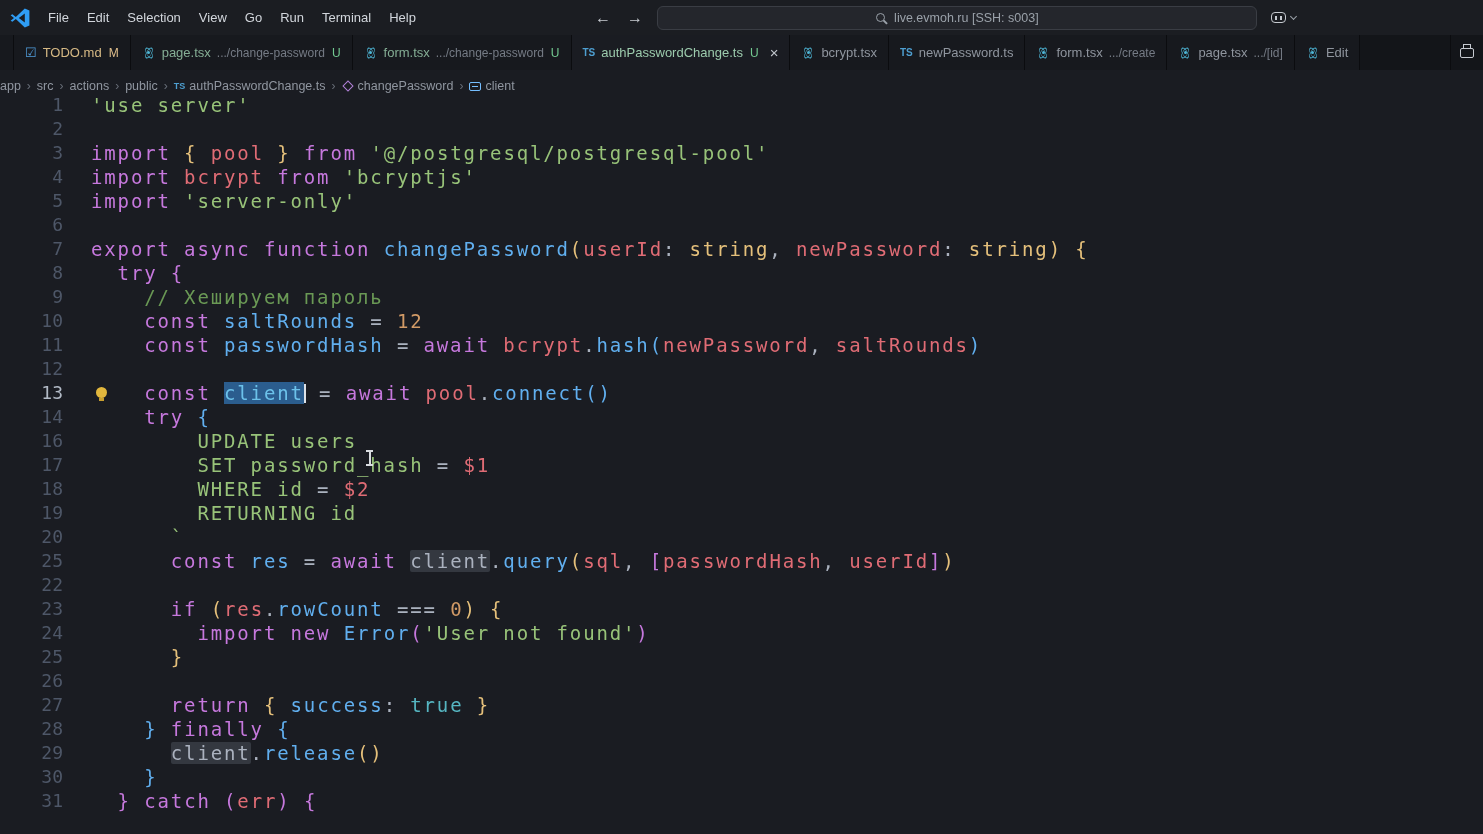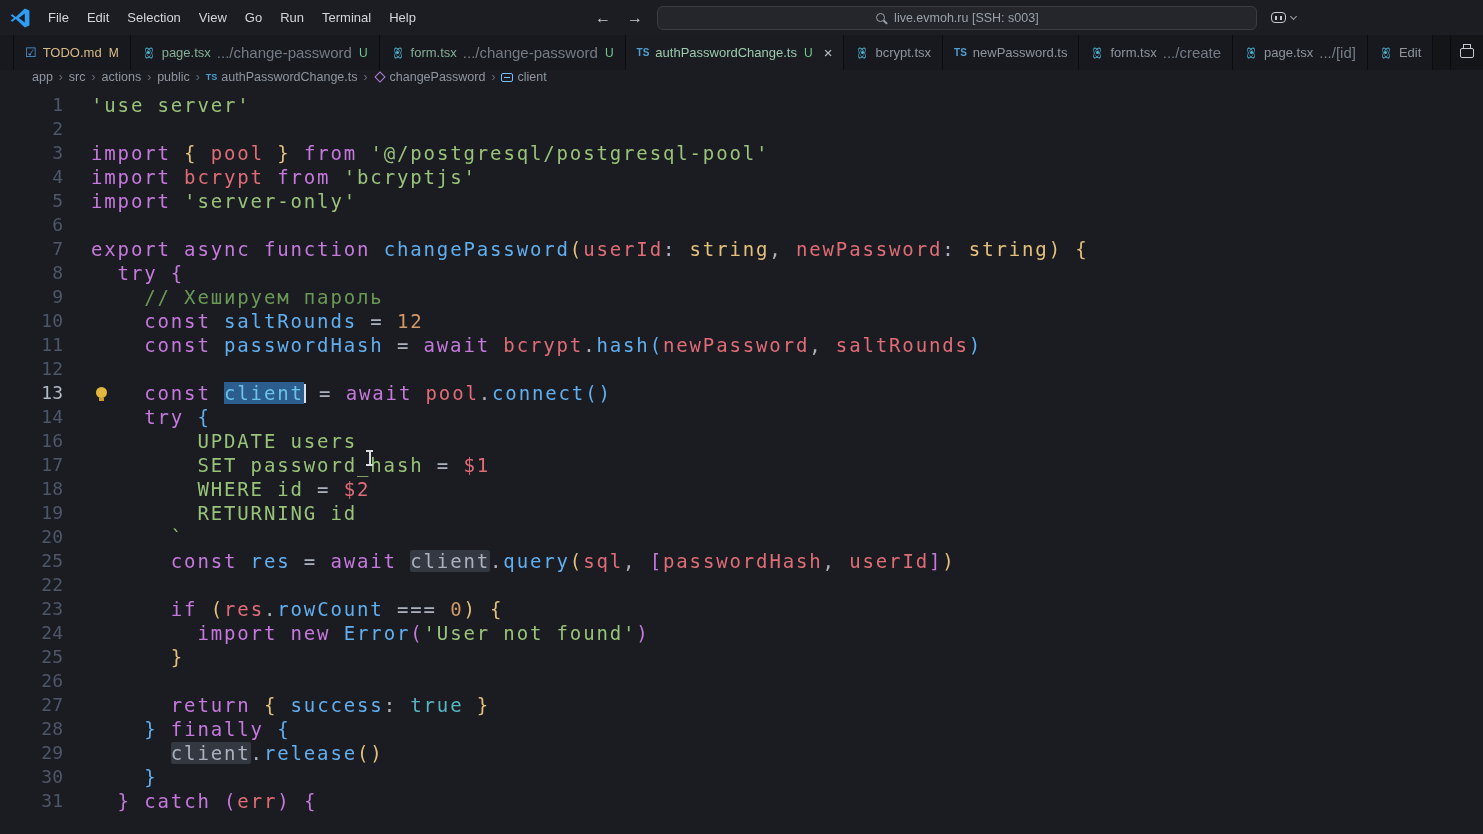--- a/index.html
+++ b/index.html
@@ -31,39 +31,39 @@
 
   
   .tabstrip{height:35px;background:var(--tabstrip-bg);display:flex;align-items:stretch;position:relative;overflow:hidden}
   .tab{flex:none;display:flex;align-items:center;gap:6px;padding:0 11px;background:var(--tab-bg);border-right:1px solid #0b0c0f;font-size:13px;color:#8f959e;cursor:default}
   .tab.fragment{width:14px;padding:0}
   .tab.active{background:var(--editor-bg);color:#d8dce2}
   .tab-label{white-space:nowrap}
   .lbl-mod{color:#d7ba85}
   .lbl-untracked{color:#85ae95}
   .tab.active .lbl-untracked{color:#9ccbad}
-  .tab-dir{font-size:15px;color:#757b85;white-space:nowrap}
+  .tab-dir{font-size:12px;color:#757b85;white-space:nowrap}
   .badge{font-size:12px;margin-left:1px}
   .badge-m{color:#e2c08d}
   .badge-u{color:#73c991}
   .tab-close{margin-left:5px;color:#c2c7cd;font-size:15px;line-height:1;cursor:pointer}
   .ticon{flex:none;display:inline-flex;align-items:center;justify-content:center}
   .icon-todo{color:#519ddb;font-size:13px}
   .icon-ts{font-size:10px;font-weight:bold;color:#4e9fd1;letter-spacing:0}
   .icon-react{position:relative;width:14px;height:14px}
   .icon-react i{position:absolute;left:50%;top:50%;width:3px;height:3px;margin:-1.5px;background:#4fb8d8;border-radius:50%}
   .icon-react::before,.icon-react::after{content:"";position:absolute;inset:1px;border:1px solid #4fb8d8;border-radius:50%}
   .icon-react::before{transform:rotate(60deg) scaleY(.45)}
   .icon-react::after{transform:rotate(-60deg) scaleY(.45)}
   .tab-actions{position:absolute;right:0;top:0;height:100%;display:flex;align-items:center;padding:0 9px;background:var(--tabstrip-bg);border-left:1px solid #0b0c0f}
   .print-icon{width:14px;height:10px;border:1.4px solid #c6cad0;border-radius:2px;position:relative;cursor:pointer}
   .print-icon::before{content:"";position:absolute;left:2px;right:2px;top:-5px;height:3px;border:1.4px solid #c6cad0;border-bottom:none}
 
   
-  .breadcrumbs{height:23px;display:flex;align-items:flex-start;padding-left:32px;font-size:12.5px;color:#9096a0;background:var(--editor-bg);gap:3px}
+  .breadcrumbs{height:23px;display:flex;align-items:flex-end;padding-left:0;font-size:12.5px;color:#9096a0;background:var(--editor-bg);gap:3px}
   .crumb{display:inline-flex;align-items:center;gap:4px;cursor:pointer;white-space:nowrap}
   .crumb-sep{color:#676d77;font-size:12px;margin:0 3px}
   .bc-icon{display:inline-flex;align-items:center;justify-content:center}
   .bc-ts{font-size:9px;font-weight:bold;color:#4e9fd1}
   .bc-method{width:8px;height:8px;border:1.4px solid #b180d7;transform:rotate(45deg);margin:0 2px}
   .bc-variable{width:12px;height:9px;border:1.3px solid #75beff;border-radius:2px;position:relative}
   .bc-variable::after{content:"";position:absolute;left:2px;right:2px;top:3px;height:1.3px;background:#75beff}
 
   
   .editor{position:relative;background:var(--editor-bg)}

